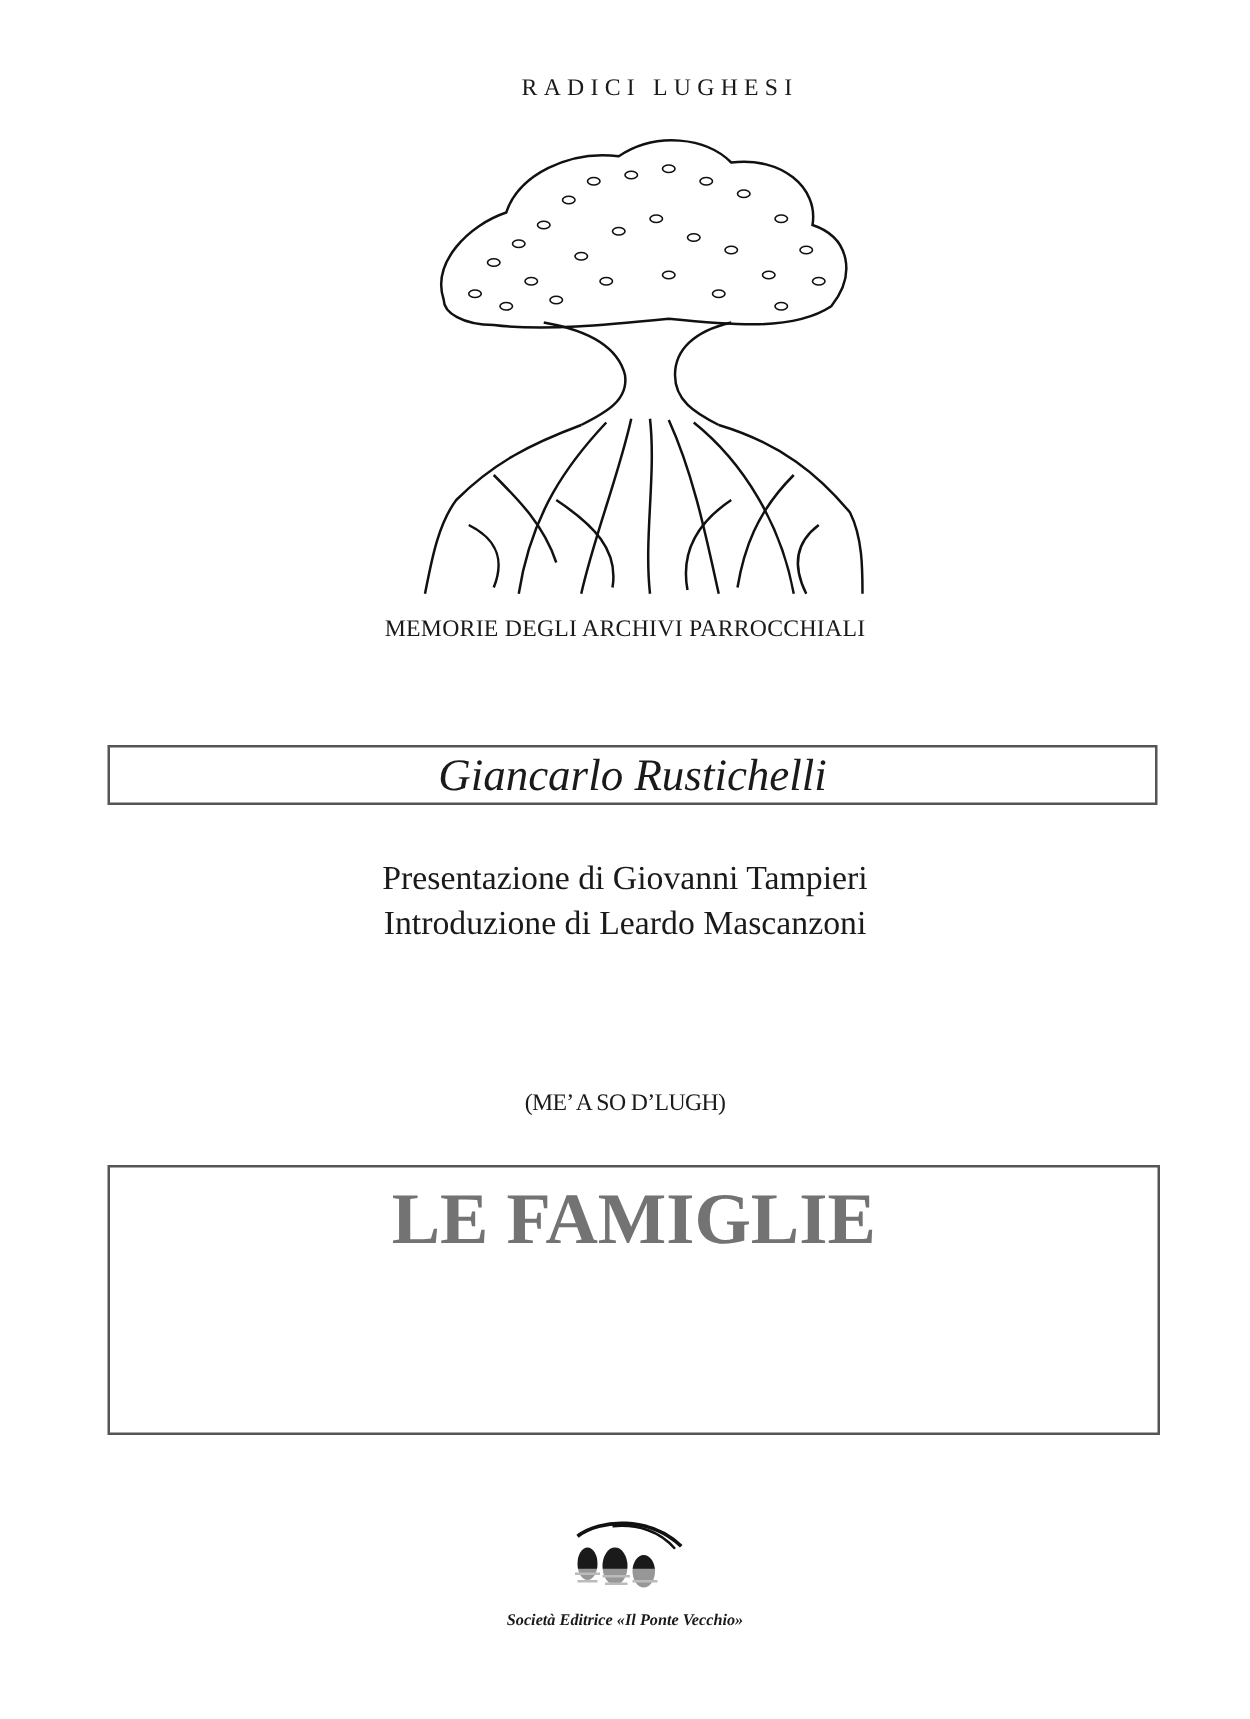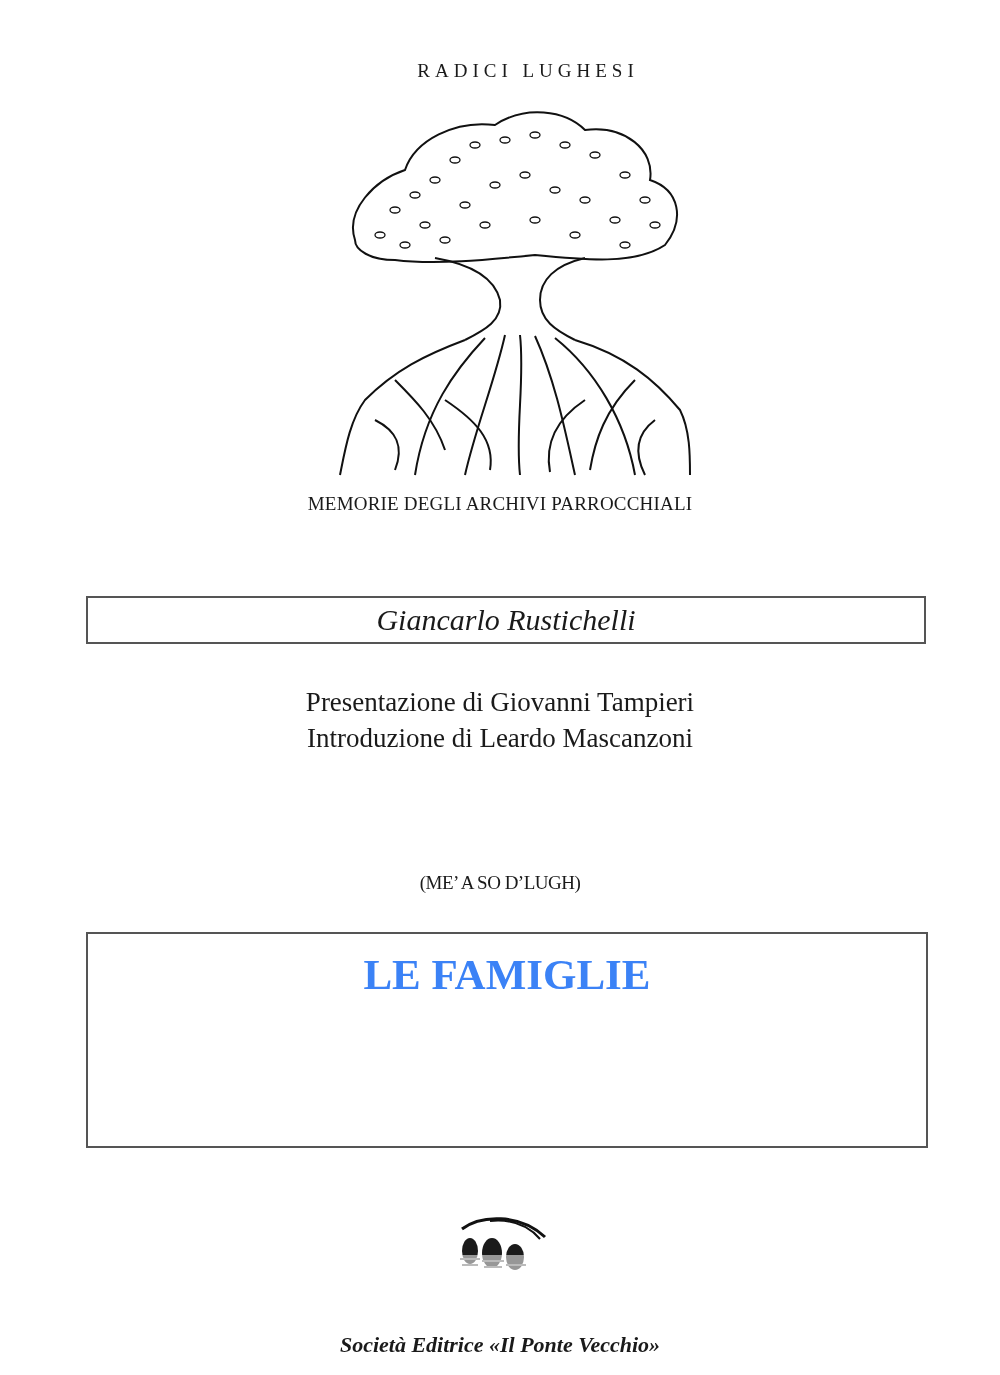--- a/index.html
+++ b/index.html
@@ -2,29 +2,29 @@
 <html><head>
   <meta charset="utf-8">
   <style>
     html, body { margin: 0; padding: 0; background: #ffffff; }
     body { width: 1000px; height: 1375px; position: relative; overflow: hidden; font-family: "Liberation Serif", "DejaVu Serif", serif; color: #1a1a1a; }
     .abs { position: absolute; left: 0; width: 1000px; text-align: center; }
     .series { top: 60px; font-size: 19px; letter-spacing: 5px; font-weight: 400; padding-left: 28px; }
     .tree { position: absolute; left: 335px; top: 100px; width: 360px; height: 380px; }
     .archives { top: 493px; font-size: 19px; font-weight: 400; letter-spacing: 0.2px; }
     .author-box { position: absolute; left: 86px; top: 596px; width: 840px; height: 48px; border: 2px solid #555; box-sizing: border-box; display: flex; align-items: center; justify-content: center; }
-    .author { font-size: 30px; font-style: italic; }
+    .author { font-size: 36px; font-style: italic; }
     .credits { top: 684px; font-size: 27px; line-height: 36px; }
     .dialect { top: 872px; font-size: 19px; font-weight: 400; letter-spacing: -0.5px; }
     .title-box { position: absolute; left: 86px; top: 932px; width: 842px; height: 216px; border: 2px solid #555; box-sizing: border-box; text-align: center; }
-    .title1, .title2 { color: #3b82f6; font-weight: 700; font-size: 43px; line-height: 54px; }
+    .title1, .title2 { color: #737373; font-weight: 700; font-size: 58px; line-height: 54px; }
     .title1 { margin-top: 14px; }
     .subtitle { font-size: 24px; line-height: 28px; margin-top: 6px; }
     .logo { position: absolute; left: 450px; top: 1203px; width: 100px; height: 70px; }
-    .publisher { top: 1332px; font-size: 22px; font-style: italic; font-weight: 700; font-family: "Liberation Serif", serif; }
+    .publisher { top: 1288px; font-size: 13px; font-style: italic; font-weight: 700; font-family: "Liberation Serif", serif; }
   </style>
 </head>
 <body>
 
 <div class="abs series">RADICI LUGHESI</div>
 
 <svg class="tree" viewBox="0 0 360 380">
   <g fill="none" stroke="#111" stroke-width="2">
 
     <path d="M20,140 C10,110 40,80 70,70 C80,40 120,20 160,25 C190,5 230,10 250,30 C290,25 320,50 315,80 C345,90 350,120 330,145 C300,165 250,160 200,155 C150,160 100,165 60,160 C35,160 20,150 20,140 Z"></path>

